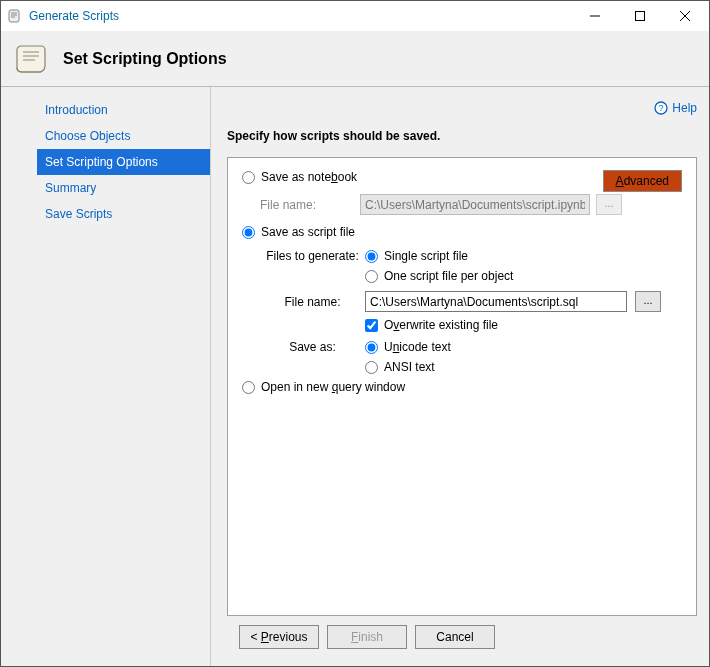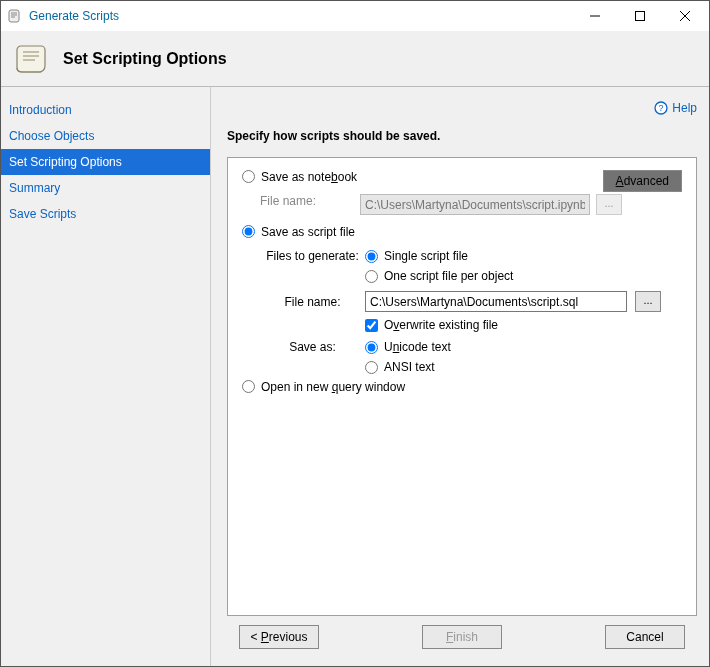--- a/index.html
+++ b/index.html
@@ -15,53 +15,53 @@
 .titlebar .winbtn svg { pointer-events:none; }
 
 
 .header { height: 56px; background: #f0f0f0; display:flex; align-items:center; padding: 0 12px; border-bottom: 1px solid #bbb; }
 .header .page-icon { width:38px; height:38px; margin-right: 12px; }
 .header .page-title { font-size: 16px; font-weight: bold; color:#000; }
 
 
 .body { flex:1; display:flex; min-height:0; }
 .sidebar { width: 210px; background:#f0f0f0; border-right: 1px solid #ccc; padding-top: 10px; }
-.sidebar .navitem { display:block; padding: 6px 8px; font-size: 12px; color: #0a63c4; cursor:pointer; }
+.sidebar .navitem { display:block; padding: 6px 8px; font-size: 12px; color: #0a63c4; cursor:pointer;margin-left:36px; }
 .sidebar .navitem.active { background:#1a6fd8; color:#fff; }
 
 .main { flex:1; display:flex; flex-direction:column; padding: 10px 12px 8px 16px; min-width:0; }
 .helprow { display:flex; justify-content:flex-end; align-items:center; height: 22px; }
 .helprow .help { color:#0a63c4; font-size:12px; display:flex; align-items:center; gap:4px; }
 .help-icon-svg { width:14px; height:14px; }
 
 .instruction { font-weight:bold; font-size:12px; margin: 10px 0 14px 0; }
 
 .panel { border:1px solid #a0a0a0; background:#fff; flex:1; padding: 12px 14px; overflow:auto; position:relative; }
 
-.row { display:flex; align-items:flex-start; font-size:12px; margin-bottom: 10px; }
+.row { display:flex; align-items:center; font-size:12px; margin-bottom: 10px; }
 .row.disabled { color:#888; }
 .sublabel { font-size:12px; margin-left: 18px; width: 100px; }
 .indent { margin-left: 18px; }
 
 input[type=radio], input[type=checkbox] { margin-right: 6px; width:13px; height:13px; vertical-align:middle; }
 label { font-size:12px; }
 
 .adv-btn { position:absolute; top:12px; right:14px; }
-button.std { font-size:12px; padding: 3px 12px; border:1px solid #888; background:#737373; }
+button.std { font-size:12px; padding: 3px 12px; border:1px solid #888; background:#c2410c; }
 
 .txt { font-size:12px; border:1px solid #777; background:#fff; padding:2px 4px; height:21px; }
 .txt.disabled { background:#e6e6e6; border-color:#bbb; color:#777; }
 .browse { width:26px; height:21px; border:1px solid #888; background:#e6e6e6; font-size:11px; text-align:center; line-height:17px; }
 .browse.disabled { color:#999; background:#eee; border-color:#ccc; }
 
 .subgroup { margin-left: 18px; margin-bottom: 6px; }
 .subgroup .optline { display:flex; align-items:center; margin-bottom:6px; font-size:12px; }
 .field-label { width:105px; font-size:12px;text-align:center; }
 
-.footer { height: 42px; display:flex; justify-content:space-between; align-items:center; gap:8px; padding: 0 12px; }
+.footer { height: 42px; display:flex; justify-content:flex-start; align-items:center; gap:8px; padding: 0 12px; }
 .footer button { width:80px; height:24px; font-size:12px; border:1px solid #888; background:#e9e9e9; }
 .footer button.primary { border:2px solid #0a63c4; }
 .footer button:disabled { color:#9a9a9a; }
 
 .underline-accel { text-decoration: underline; }
 </style>
 </head>
 <body>
 
 <div class="window">

